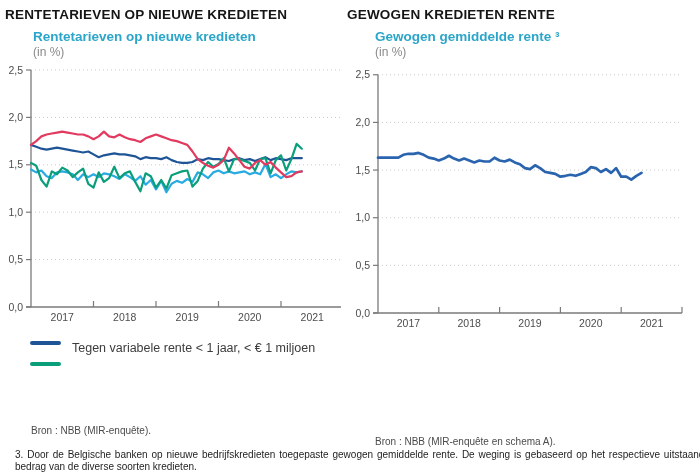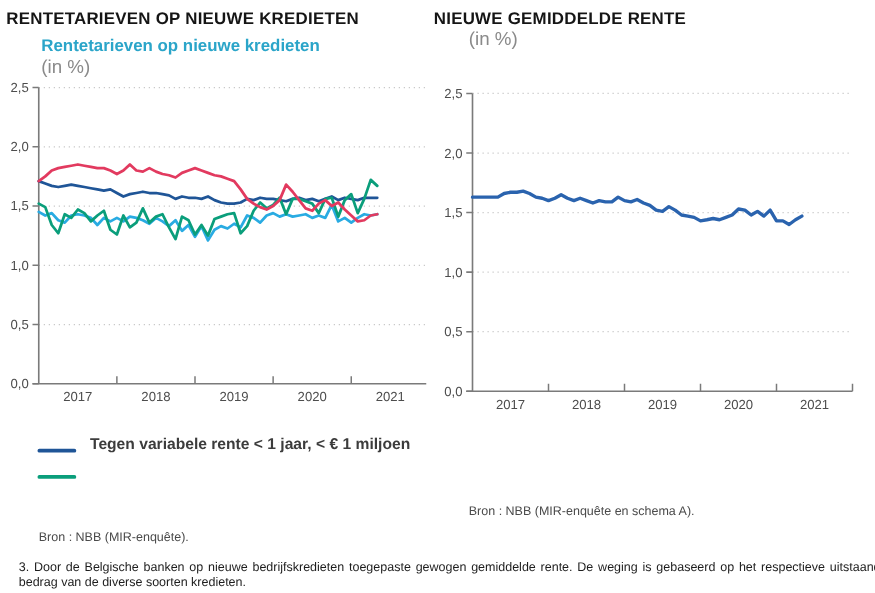--- a/index.html
+++ b/index.html
@@ -7,30 +7,30 @@
        font-family:"Liberation Sans","DejaVu Sans",sans-serif;
        -webkit-font-smoothing:antialiased;}
   .panel{position:absolute;top:0;height:474px;}
   #panel-left{left:0;width:345px;}
   #panel-right{left:345px;width:355px;}
   .heading{font-size:13.5px;font-weight:bold;color:#151515;letter-spacing:.2px;
            padding:7px 0 0 5px;white-space:nowrap;}
   #panel-right .heading{padding-left:2px;}
   .subtitle{font-size:13.5px;font-weight:bold;color:#2BA5C9;margin:7px 0 0 33px;white-space:nowrap;}
   #panel-right .subtitle{margin-left:30px;}
-  .unit{font-size:15px;color:#8a8a8a;margin:1px 0 0 33px;}
+  .unit{font-size:12px;color:#8a8a8a;margin:1px 0 0 33px;}
   #panel-right .unit{margin-left:30px;}
   .chart{position:absolute;top:60px;left:0;}
   svg text{font-family:"Liberation Sans","DejaVu Sans",sans-serif;}
   .legend{position:absolute;left:30px;top:341px;}
-  .legend-item{display:flex;align-items:flex-end;height:21px;font-weight:bold;}
+  .legend-item{display:flex;align-items:flex-start;height:21px;}
   .legend-swatch{width:31px;height:3.5px;border-radius:2px;margin-right:11px;flex:0 0 auto;}
   .legend-label{font-size:12.5px;color:#3c3c3c;white-space:nowrap;}
   .source{position:absolute;left:31px;top:425px;font-size:10px;color:#4b4b4b;white-space:nowrap;}
-  #panel-right .source{left:30px;top:404px;}
+  #panel-right .source{left:30px;top:436px;}
   .footnote{position:absolute;left:15px;top:449px;width:695px;font-size:10px;
             line-height:1.22;color:#1d1d1d;text-align:justify;}
 </style>
 </head>
 <body>
 
 <div class="panel" id="panel-left">
   <div class="heading">RENTETARIEVEN OP NIEUWE KREDIETEN</div>
   <div class="subtitle">Rentetarieven op nieuwe kredieten</div>
   <div class="unit">(in %)</div>
@@ -74,21 +74,22 @@
         <span class="legend-label">Tegen variabele rente &lt; 1 jaar, &lt; € 1 miljoen</span>
       </div>
       <div class="legend-item">
         <div class="legend-swatch" style="background: rgb(10, 158, 123);"></div>
       </div>
     </div>
   <div class="source">Bron : NBB (MIR-enquête).</div>
 </div>
 
 <div class="panel" id="panel-right">
-  <div class="heading">NIEUWE GEMIDDELDE RENTE</div>
+  <div class="heading">GEWOGEN KREDIETEN RENTE</div>
+  <div class="subtitle">Gewogen gemiddelde rente ³</div>
   <div class="unit">(in %)</div>
   <svg id="chart-right" class="chart" width="355" height="272" viewBox="0 0 355 272">
       <line x1="28" y1="253" x2="33" y2="253" stroke="#7a7a7a" stroke-width="1.2"></line>
       <text x="25" y="256.6" text-anchor="end" font-size="10.5" fill="#4d4d4d">0,0</text>
       <line x1="33" y1="205.35" x2="337" y2="205.35" stroke="#c9c9c9" stroke-width="1" stroke-dasharray="1 3"></line>
       <line x1="28" y1="205.35" x2="33" y2="205.35" stroke="#7a7a7a" stroke-width="1.2"></line>
       <text x="25" y="208.95" text-anchor="end" font-size="10.5" fill="#4d4d4d">0,5</text>
       <line x1="33" y1="157.7" x2="337" y2="157.7" stroke="#c9c9c9" stroke-width="1" stroke-dasharray="1 3"></line>
       <line x1="28" y1="157.7" x2="33" y2="157.7" stroke="#7a7a7a" stroke-width="1.2"></line>
       <text x="25" y="161.29999999999998" text-anchor="end" font-size="10.5" fill="#4d4d4d">1,0</text>

